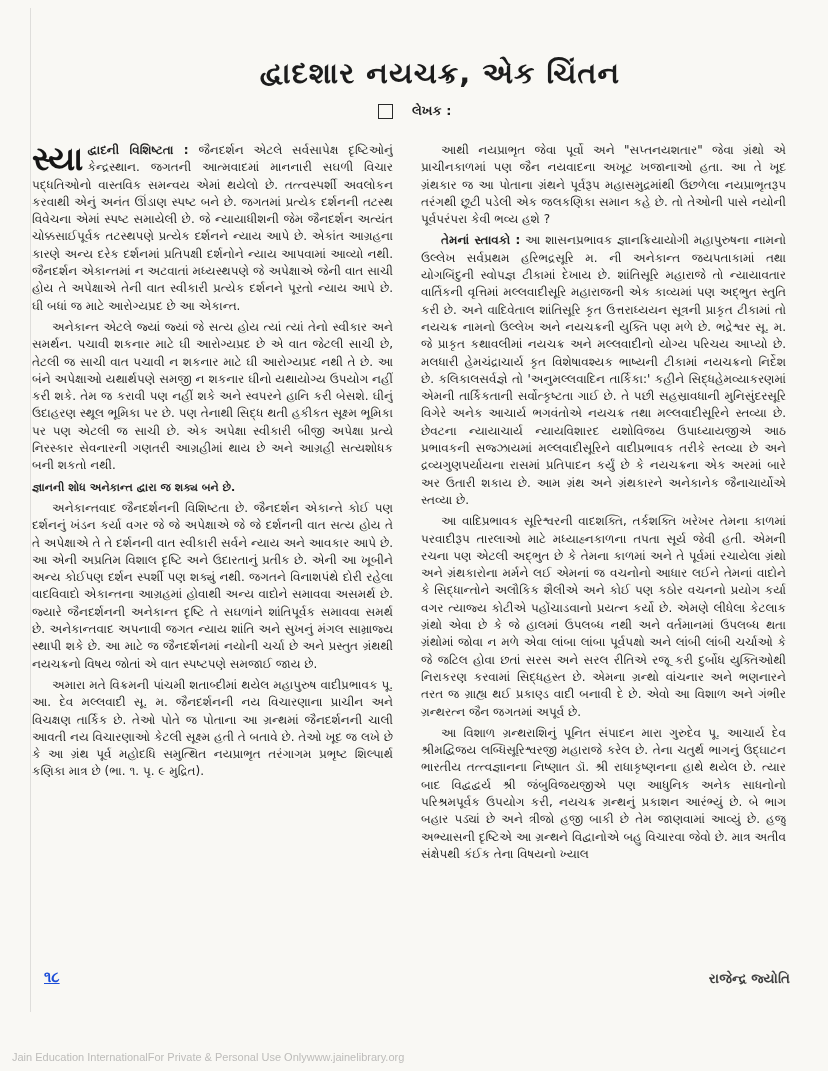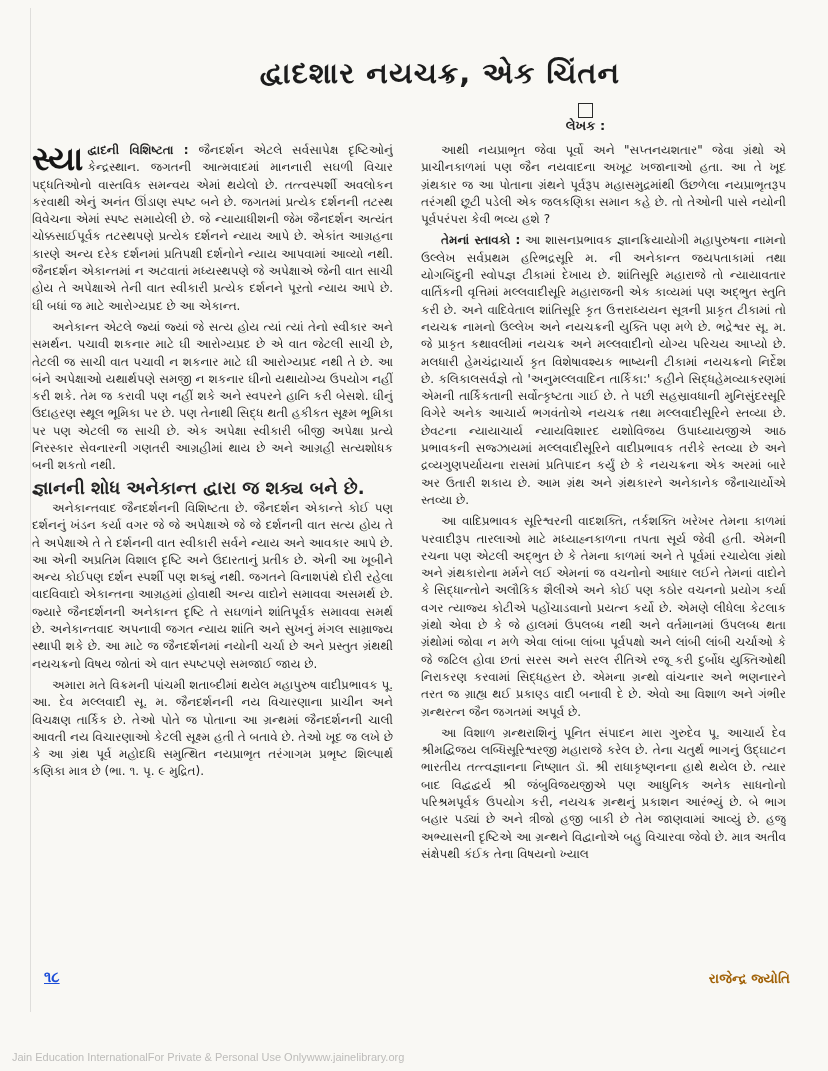--- a/index.html
+++ b/index.html
@@ -19,23 +19,22 @@
   .title{
     position:absolute;top:56px;left:210px;width:460px;
     text-align:center;
     font-size:29px;font-weight:bold;
     letter-spacing:1px;
     color:#1c1c1c;
   }
   .byline{
     position:absolute;top:103px;left:378px;width:415px;
     font-size:13px;font-weight:bold;
-    display:flex;align-items:center;gap:0;
+    display:flex;align-items:center;gap:19px;
     color:#222;
-    flex-direction:column;
   }
   .byline .box{
     display:inline-block;width:13px;height:13px;
     border:1.5px solid #2a2a2a;background:transparent;flex:0 0 auto;
   }
   .col{
     position:absolute;top:142px;
     font-size:12px;line-height:17.3px;
     text-align:justify;
     overflow:hidden;
@@ -46,31 +45,31 @@
   .col p.first{text-indent:0;}
   .drop-cap{
     float:left;
     font-size:33px;font-weight:bold;line-height:30px;
     padding:2px 4px 0 0;
     color:#161616;
   }
   .lead-bold{font-weight:bold;}
   .section-header{
     margin:3px 0 4px 0;
-    font-weight:bold;font-size:18px;
+    font-weight:bold;font-size:11px;
     text-indent:0 !important;
   }
   .page-number{
     position:absolute;top:968px;left:44px;
     font-size:15px;font-weight:bold;color:#1d4ed8;text-decoration:underline;
   }
   .signature{
     position:absolute;top:970px;left:600px;width:190px;
     text-align:right;
-    font-size:13.5px;font-weight:bold;color:#a16207;
+    font-size:13.5px;font-weight:bold;color:#404040;
   }
   .footer{
     position:absolute;left:0;bottom:8px;width:100%;
     box-sizing:border-box;
     padding:0 10px 0 12px;
     display:flex;align-items:center;
     font-family:"Liberation Sans",sans-serif;
     font-size:11px;color:#bdbcba;
   }
 </style>

